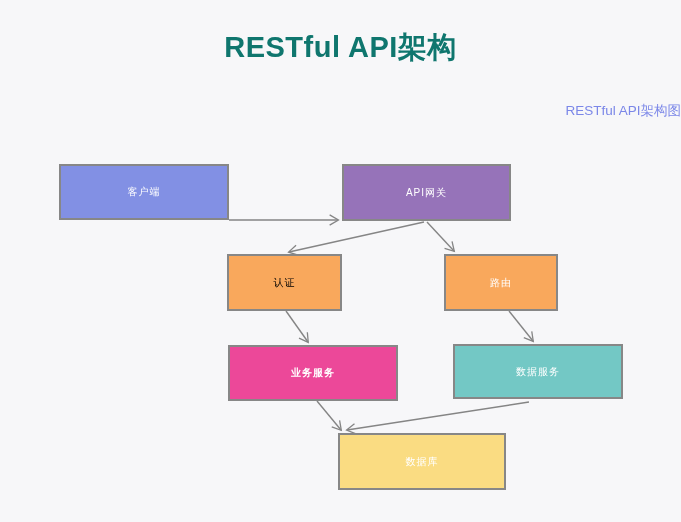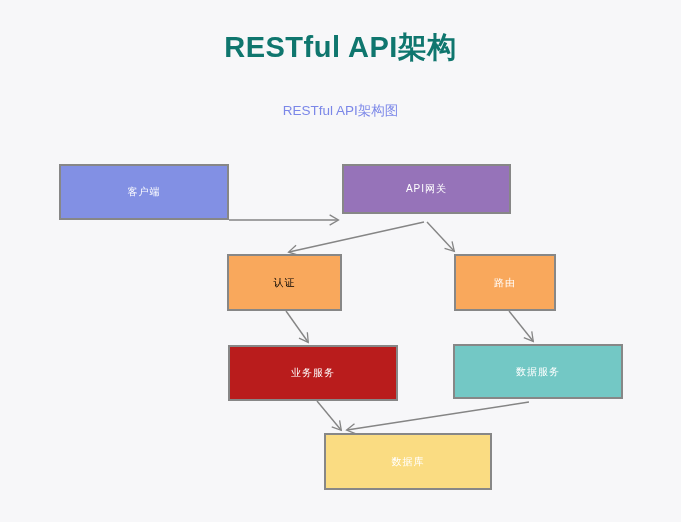--- a/index.html
+++ b/index.html
@@ -53,42 +53,42 @@
     font-size: 10px;
     letter-spacing: 1px;
     white-space: nowrap;
   }
 </style>
 </head>
 <body style="background: rgb(247, 247, 249);">
 
 <div class="stage">
   <h1 class="title" style="color: #0f766e;">RESTful API架构</h1>
-  <div class="subtitle" style="color: rgb(123, 135, 232);">RESTful API架构图</div>
+  <div class="subtitle" style="color: rgb(123, 135, 232); text-align: right;">RESTful API架构图</div>
 
   <div class="canvas">
     <svg id="edge-layer" width="681" height="522" viewBox="0 0 681 522">
       <defs>
         <marker id="arrow-chevron" viewBox="-12 -7 14 14" refX="-0.5" refY="0" markerWidth="13" markerHeight="13" orient="auto" markerUnits="userSpaceOnUse">
           <path d="M -9.5 -5.5 L 0 0 L -9.5 5.5" fill="none" stroke-width="1.4" stroke="#858585"></path>
         </marker>
       </defs>
       <g id="edge-group">
           <line x1="229" y1="220" x2="338" y2="220" stroke="#858585" stroke-width="1.4" marker-end="url(#arrow-chevron)"></line>
           <line x1="424" y1="222" x2="289" y2="252" stroke="#858585" stroke-width="1.4" marker-end="url(#arrow-chevron)"></line>
           <line x1="427" y1="222" x2="454" y2="251" stroke="#858585" stroke-width="1.4" marker-end="url(#arrow-chevron)"></line>
           <line x1="286" y1="311" x2="308" y2="342" stroke="#858585" stroke-width="1.4" marker-end="url(#arrow-chevron)"></line>
           <line x1="509" y1="311" x2="533" y2="341" stroke="#858585" stroke-width="1.4" marker-end="url(#arrow-chevron)"></line>
           <line x1="317" y1="401" x2="341" y2="430" stroke="#858585" stroke-width="1.4" marker-end="url(#arrow-chevron)"></line>
           <line x1="529" y1="402" x2="347" y2="430" stroke="#858585" stroke-width="1.4" marker-end="url(#arrow-chevron)"></line>
         </g>
     </svg>
     <div id="node-layer">
         <div class="node" style="left: 59px; top: 164px; width: 170px; height: 56px; background: rgb(130, 144, 228); border-color: rgb(135, 135, 135); color: rgb(255, 255, 255);">客户端</div>
-        <div class="node" style="left: 342px; top: 164px; width: 169px; height: 50px; background: rgb(150, 115, 185); border-color: rgb(135, 135, 135); color: rgb(255, 255, 255);">API网关</div>
+        <div class="node" style="left: 342px; top: 164px; width: 169px; height: 57px; background: rgb(150, 115, 185); border-color: rgb(135, 135, 135); color: rgb(255, 255, 255);">API网关</div>
         <div class="node" style="left: 227px; top: 254px; width: 115px; height: 57px; background: rgb(249, 168, 92); border-color: rgb(135, 135, 135); color: #000000;">认证</div>
-        <div class="node" style="left: 454px; top: 254px; width: 102px; height: 57px; background: rgb(249, 168, 92); border-color: rgb(135, 135, 135); color: rgb(255, 255, 255);">路由</div>
-        <div class="node" style="left: 228px; top: 345px; width: 170px; height: 56px; background: #b91c1c; border-color: rgb(135, 135, 135); color: rgb(255, 255, 255);">业务服务</div>
+        <div class="node" style="left: 444px; top: 254px; width: 114px; height: 57px; background: rgb(249, 168, 92); border-color: rgb(135, 135, 135); color: rgb(255, 255, 255);">路由</div>
+        <div class="node" style="left: 228px; top: 345px; width: 170px; height: 56px; background: #ec4899; border-color: rgb(135, 135, 135); color: rgb(255, 255, 255); font-weight: bold;">业务服务</div>
         <div class="node" style="left: 453px; top: 344px; width: 170px; height: 55px; background: rgb(115, 200, 197); border-color: rgb(135, 135, 135); color: rgb(255, 255, 255);">数据服务</div>
-        <div class="node" style="left: 324px; top: 433px; width: 168px; height: 57px; background: rgb(250, 220, 130); border-color: rgb(135, 135, 135); color: rgb(255, 255, 255);">数据库</div>
+        <div class="node" style="left: 338px; top: 433px; width: 168px; height: 57px; background: rgb(250, 220, 130); border-color: rgb(135, 135, 135); color: rgb(255, 255, 255);">数据库</div>
       </div>
   </div>
 </div>
 
 </body></html>

